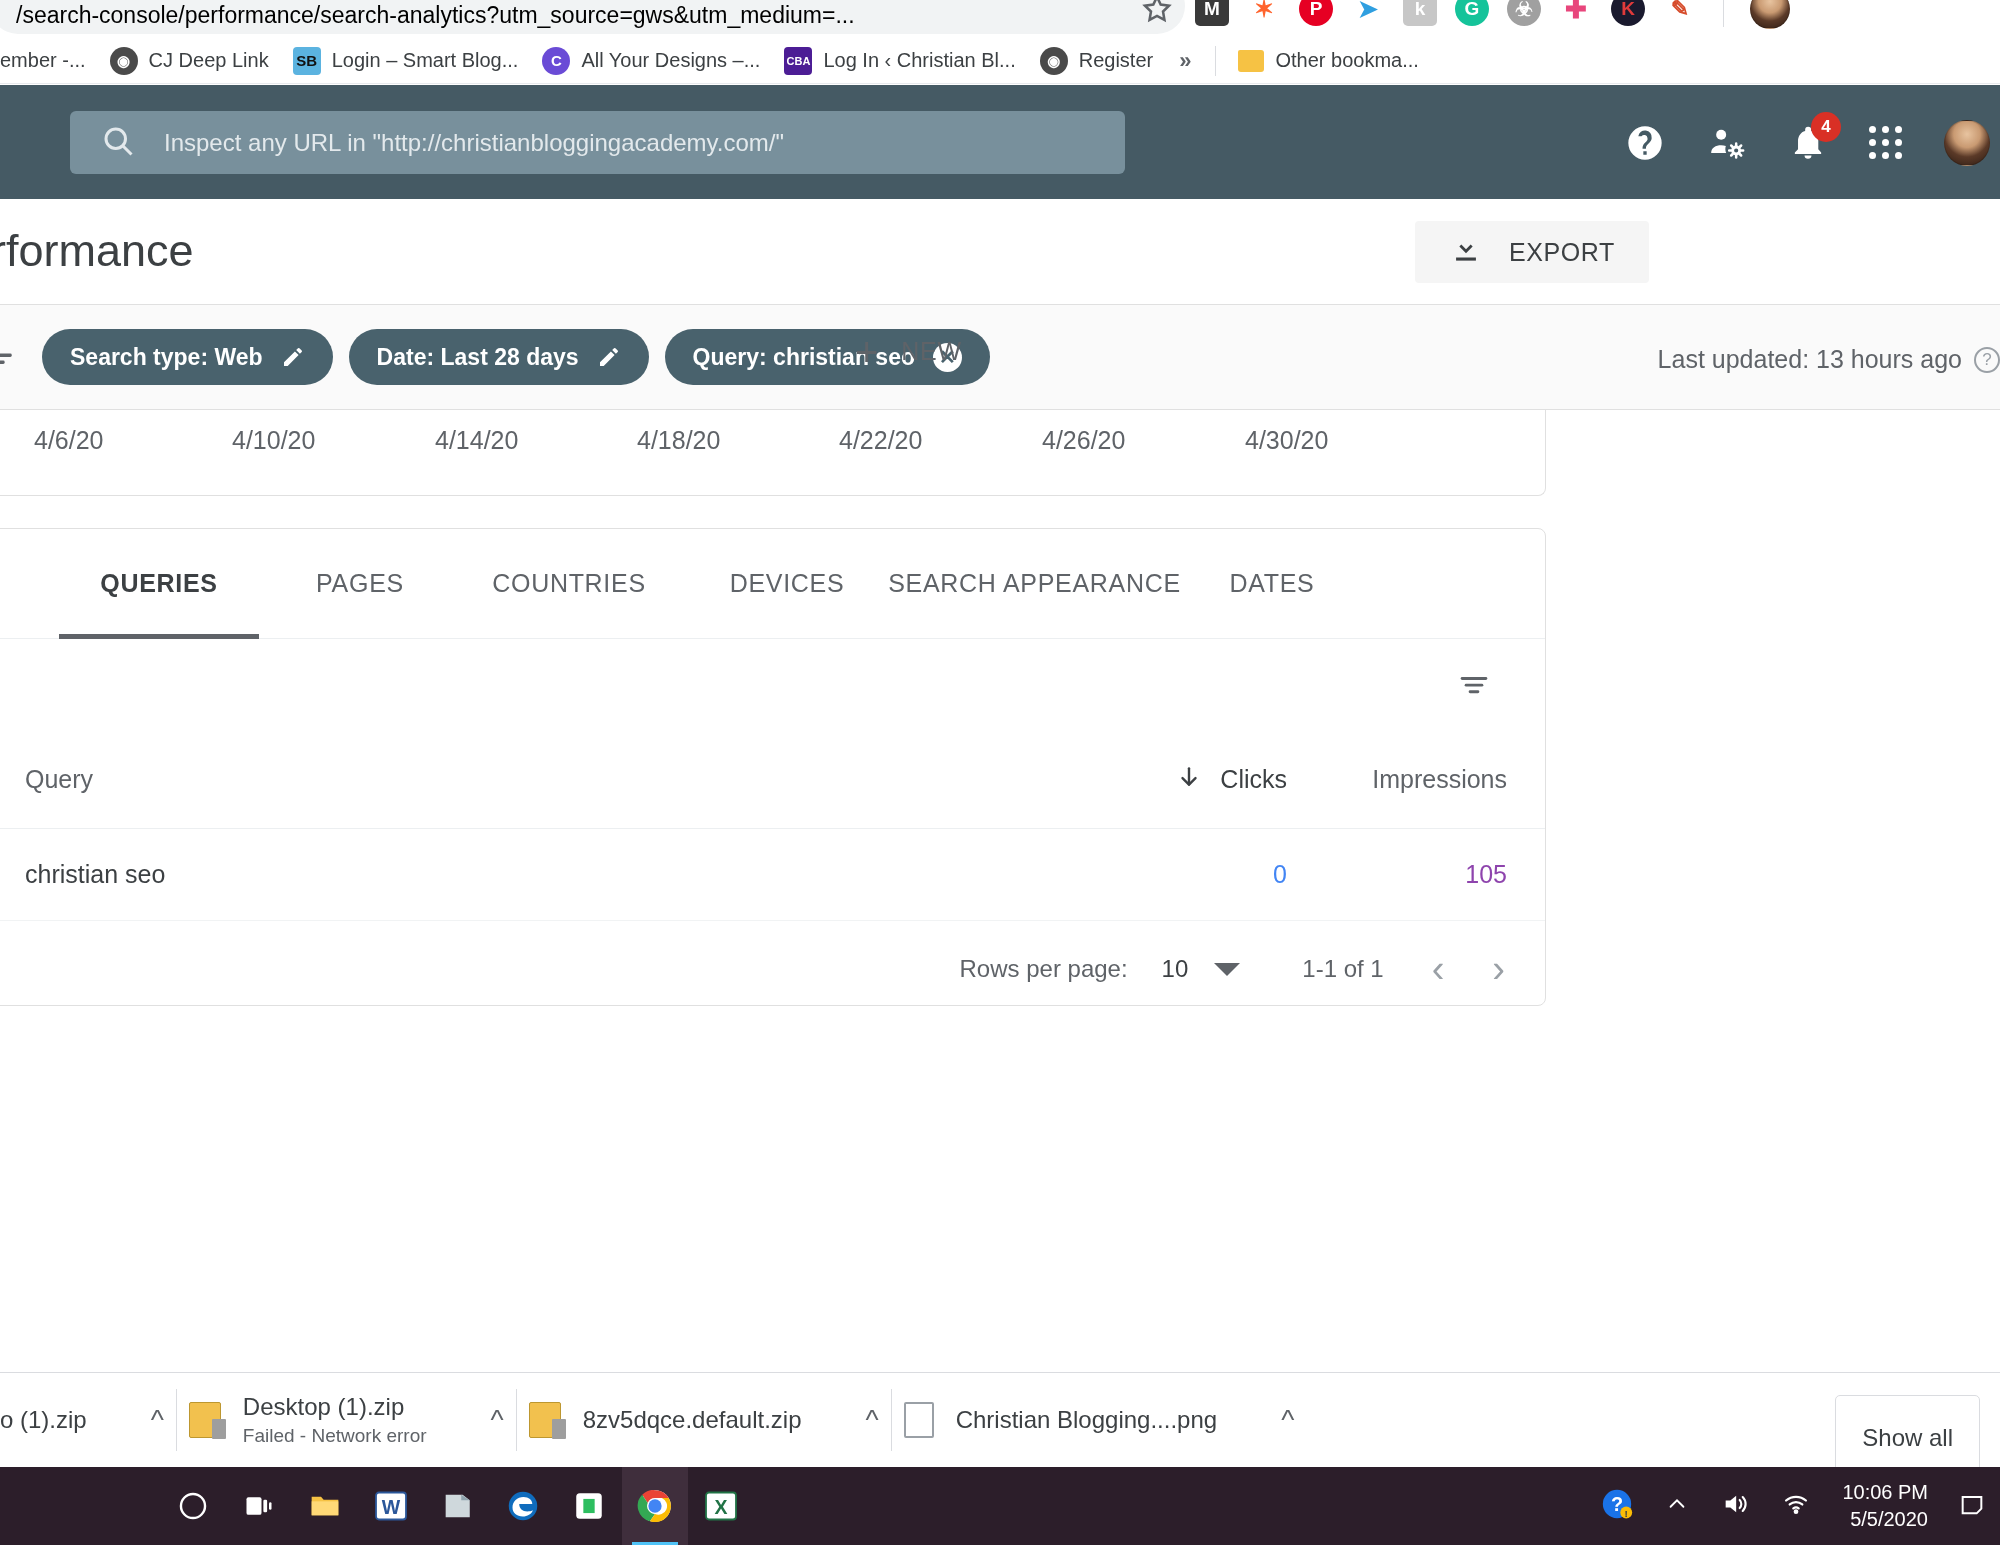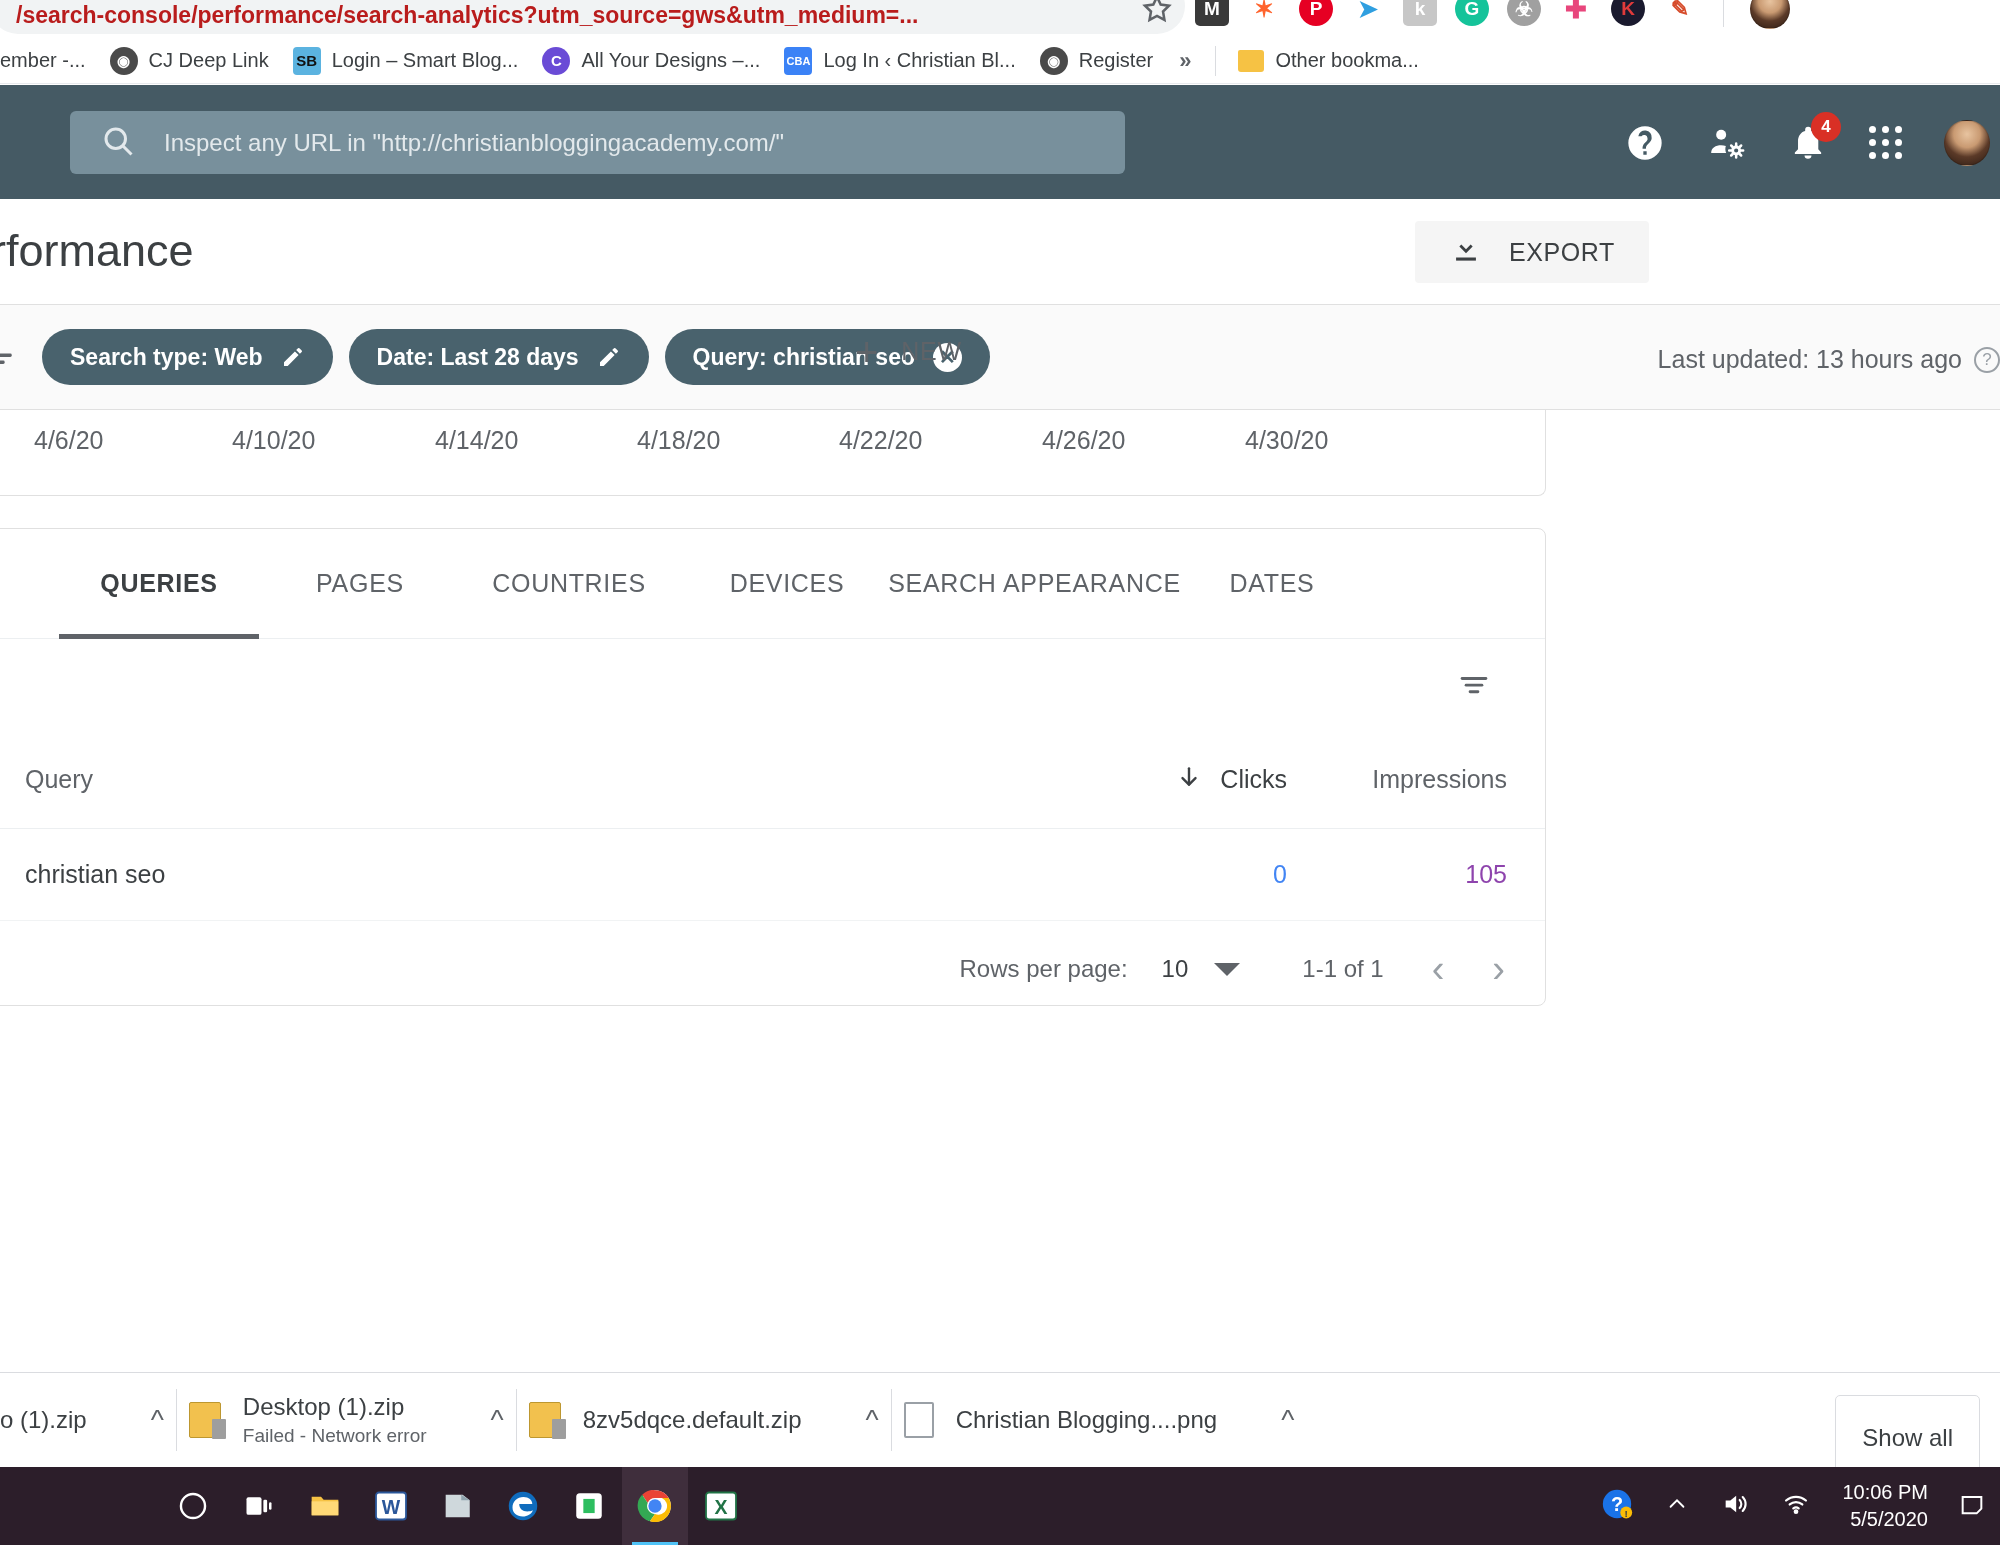--- a/index.html
+++ b/index.html
@@ -17,23 +17,22 @@
     background: #ffffff;
     display: flex; align-items: flex-start;
   }
   .omnibox {
     position: absolute; left: -10px; top: -22px;
     width: 1195px; height: 56px;
     background: #f1f3f4; border-radius: 28px;
     display: flex; align-items: flex-end; padding: 0 26px 4px 26px;
   }
   .omnibox-text {
-    font-size: 23px; color: #b91c1c; white-space: nowrap; overflow: hidden;
+    font-size: 23px; color: #000000; white-space: nowrap; overflow: hidden;
     line-height: 30px;
-    font-weight: bold;
   }
   .omni-star {
     position: absolute; left: 1140px; top: -8px; width: 34px; height: 34px;
     color: #5f6368;
   }
   .ext-icons {
     position: absolute; left: 1195px; top: -14px;
     display: flex; align-items: center; gap: 18px; height: 46px;
   }
   .ext-ico {
@@ -324,21 +323,21 @@
   </div>
   <div class="bm">
     <span class="bm-ico" style="background:#5bb3e0;color:#111;text-align:center;">SB</span>
     <span>Login – Smart Blog...</span>
   </div>
   <div class="bm">
     <span class="bm-ico" style="background:#6a4bd6;border-radius:50%;">C</span>
     <span>All Your Designs –...</span>
   </div>
   <div class="bm">
-    <span class="bm-ico" style="background:#3b82f6;font-size:11px;">CBA</span>
+    <span class="bm-ico" style="background:#4c1d95;font-size:11px;">CBA</span>
     <span>Log In ‹ Christian Bl...</span>
   </div>
   <div class="bm">
     <span class="bm-ico" style="background:#4a4a4a;border-radius:50%;">◉</span>
     <span>Register</span>
   </div>
   <span class="bm-chev">»</span>
   <span class="bm-sep"></span>
   <div class="bm">
     <span class="folder-ico"></span>

